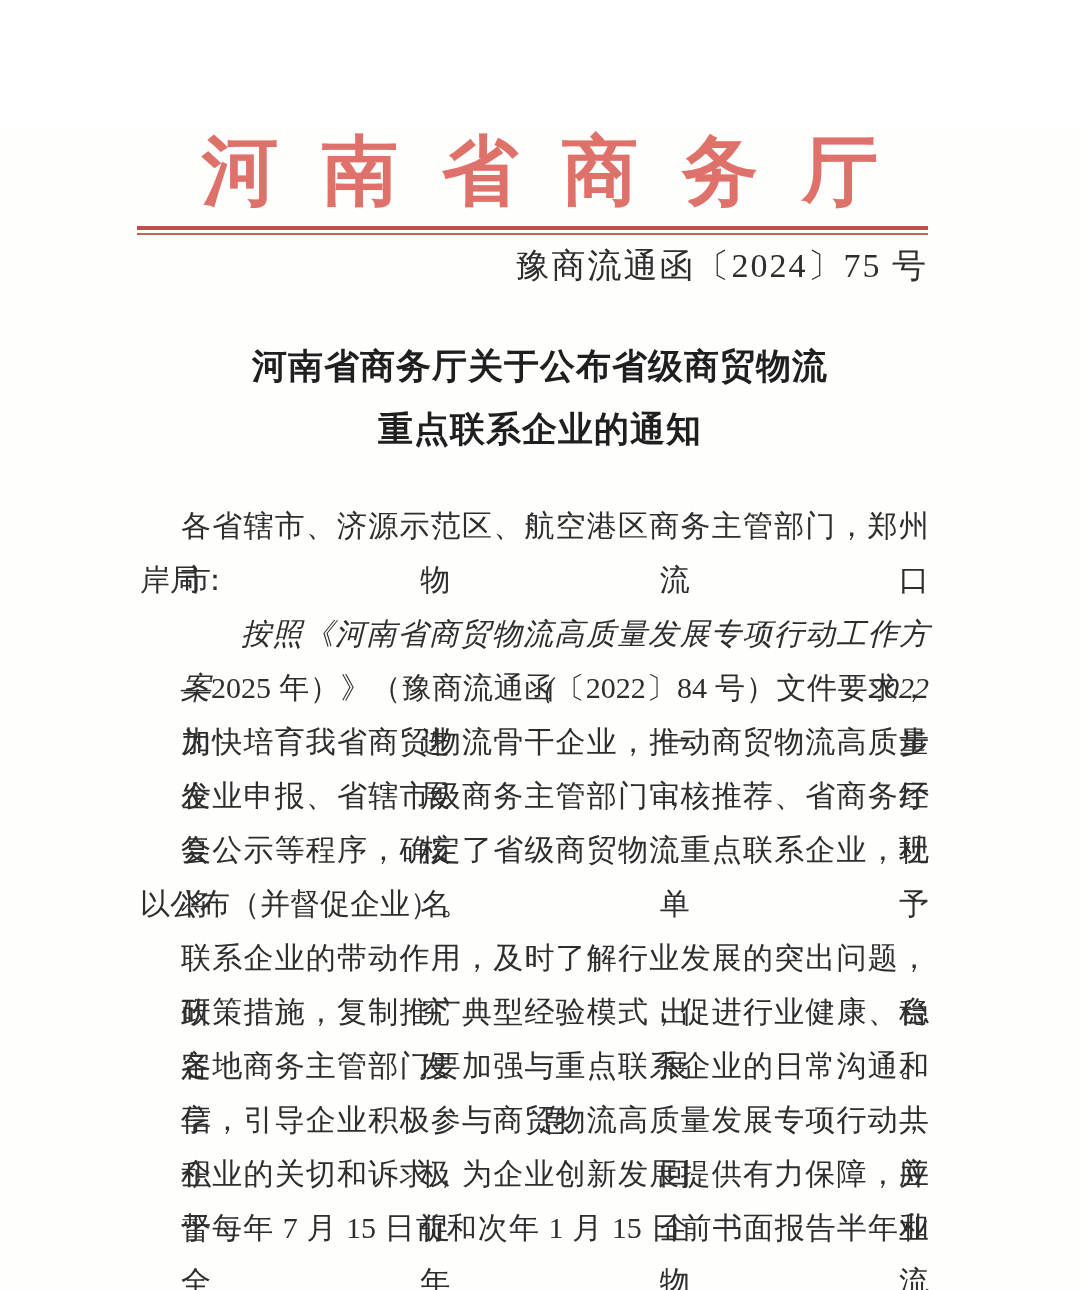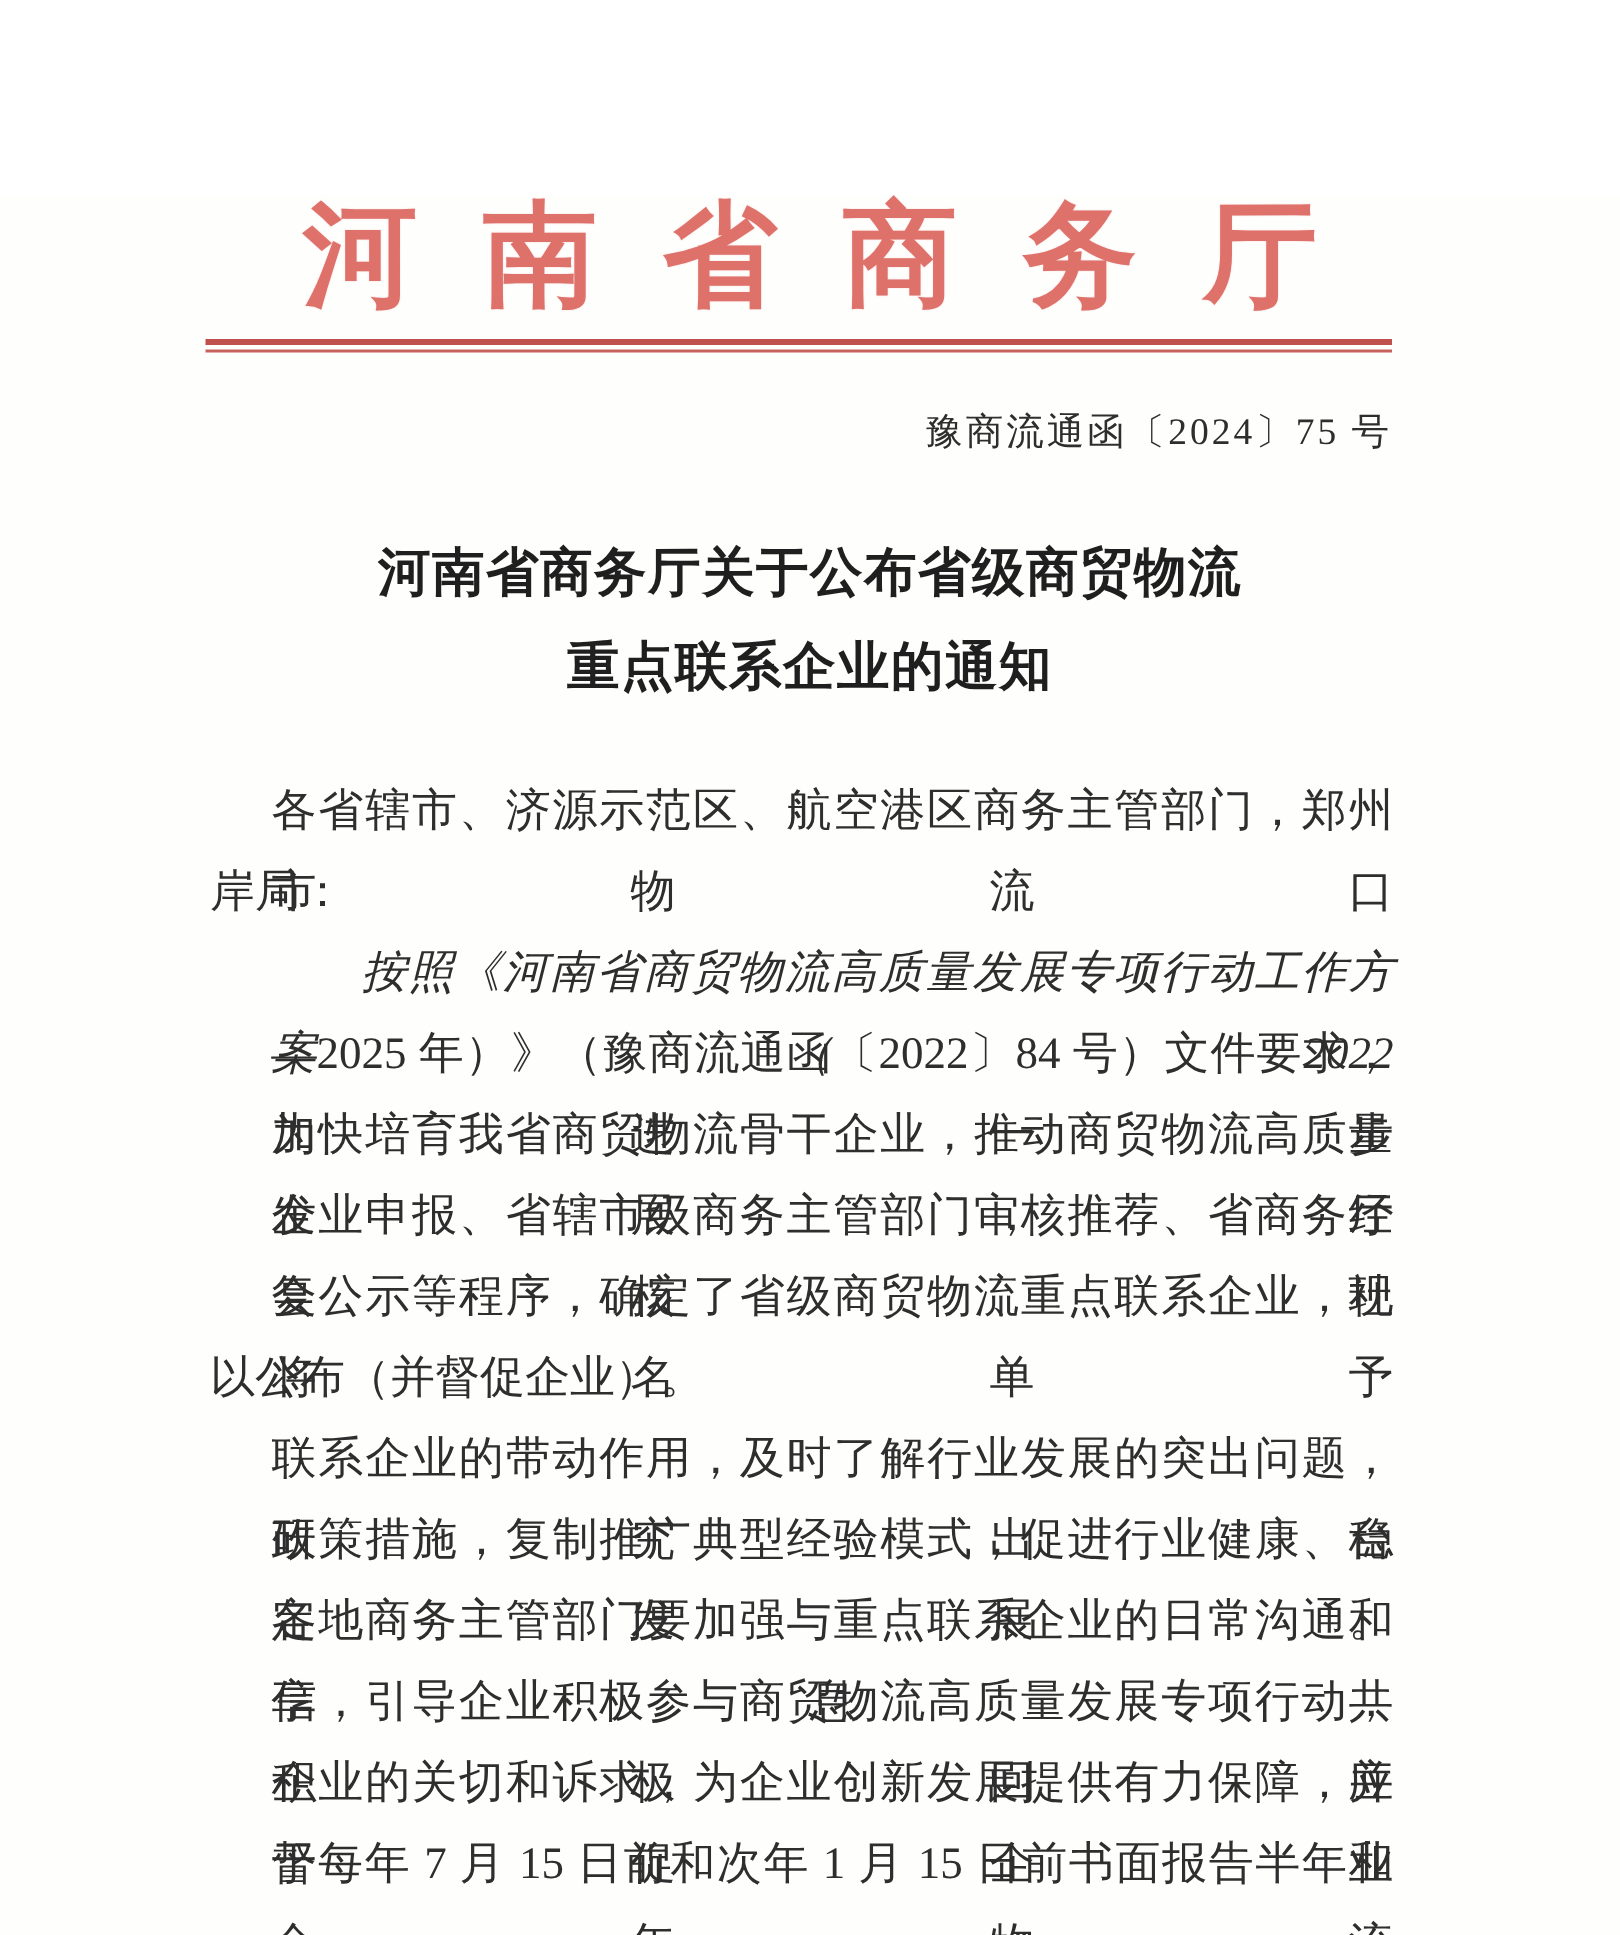--- a/index.html
+++ b/index.html
@@ -27,23 +27,23 @@
     color:var(--agency-red);
     font-size:76px;font-weight:600;line-height:1;
     text-shadow:0 0 1px rgba(223,113,107,.35);
   }
   .agency-title span{display:block;}
   .rules{margin:14px 0 0 137px;width:791px;}
   .rule-thick{height:4px;background:var(--rule-red);}
   .rule-gap{height:3px;}
   .rule-thin{height:2px;background:var(--rule-red);opacity:.9;}
   .doc-number{
-    margin:36px 0 0 138px;width:790px;
+    margin:8px 0 0 138px;width:790px;
     text-align:right;
-    font-size:25px;color:var(--body-ink);
+    font-size:34px;color:var(--body-ink);
     letter-spacing:2px;
   }
   
   .doc-title{
     margin:46px auto 0 auto;width:900px;
     text-align:center;
     font-size:35px;font-weight:bold;color:var(--title-ink);
     line-height:63px;letter-spacing:1px;
   }
   

